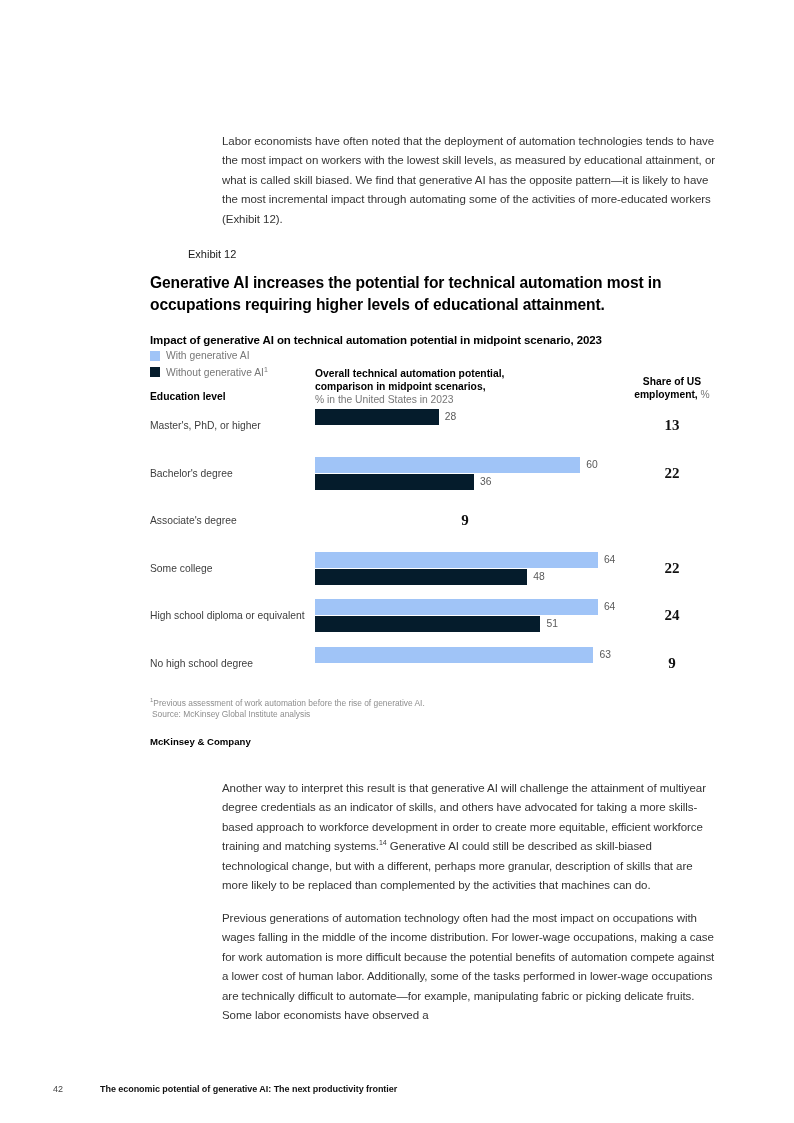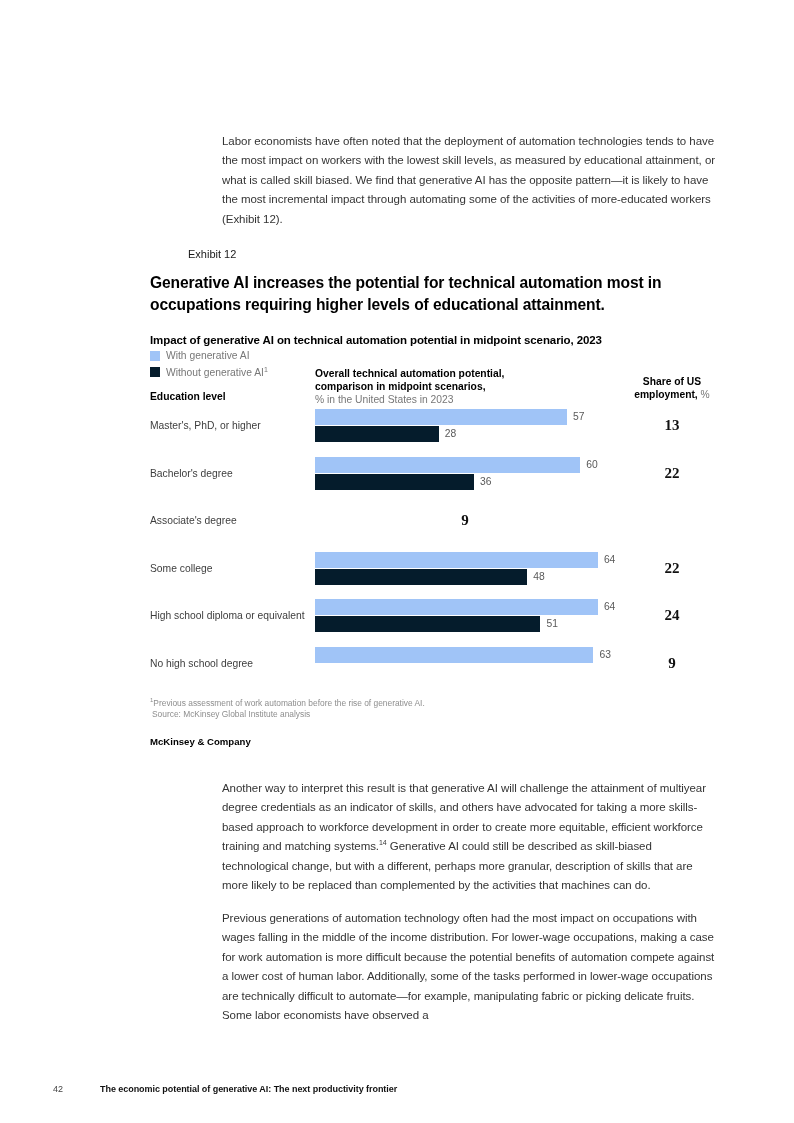--- a/index.html
+++ b/index.html
@@ -91,24 +91,20 @@
 
   <div class="share-header abs" style="left:615px;top:367px;margin-top:8px;">
     <span>Share of US employment,</span> <span class="unit">%</span>
   </div>
 
   <div id="chart-rows">
       <div class="chart-row">
         <div class="row-label">Master's, PhD, or higher</div>
         <div class="bars">
           <div class="bar-line">
-            <div class="bar" style="width: 251.94px; background: rgb(160, 196, 247);"></div>
-            <span class="bar-value">57</span>
-          </div>
-          <div class="bar-line">
             <div class="bar" style="width: 123.76px; background: rgb(5, 28, 44);"></div>
             <span class="bar-value">28</span>
           </div>
         </div>
         <div class="share">13</div>
       </div>
       <div class="chart-row">
         <div class="row-label">Bachelor's degree</div>
         <div class="bars">
           <div class="bar-line">

